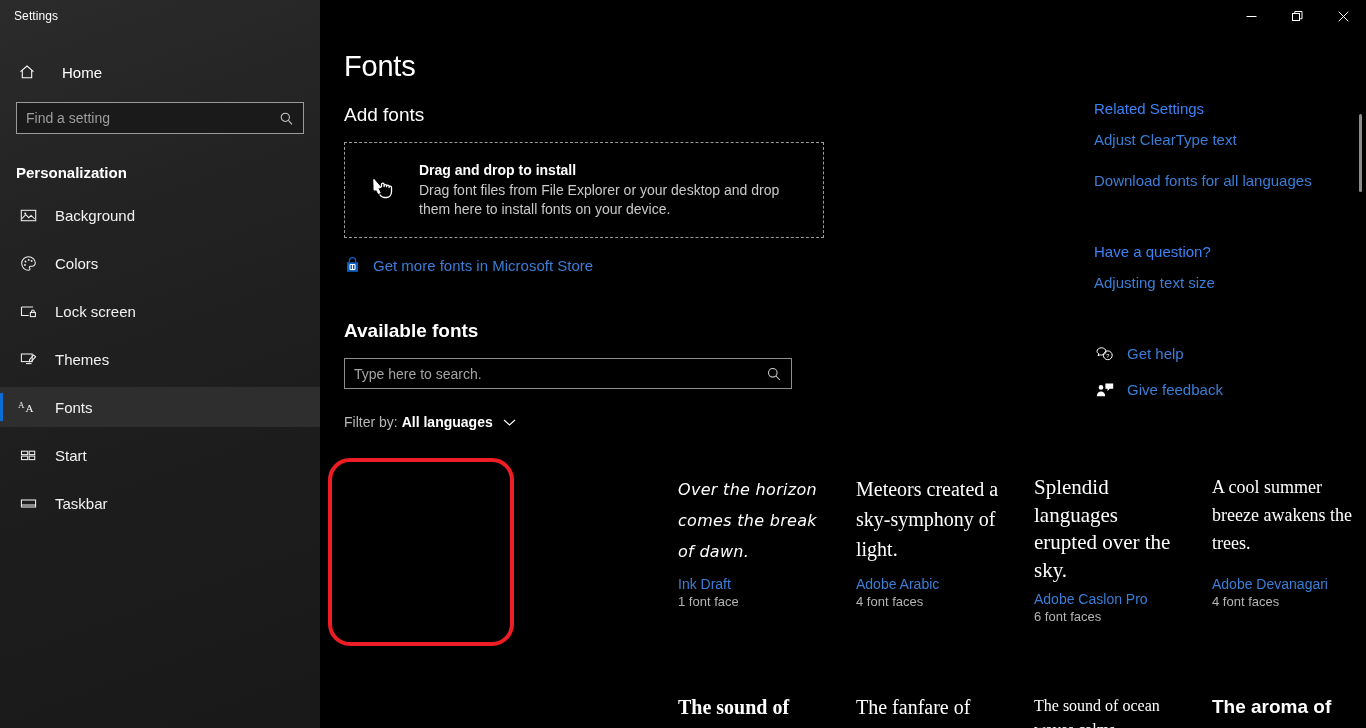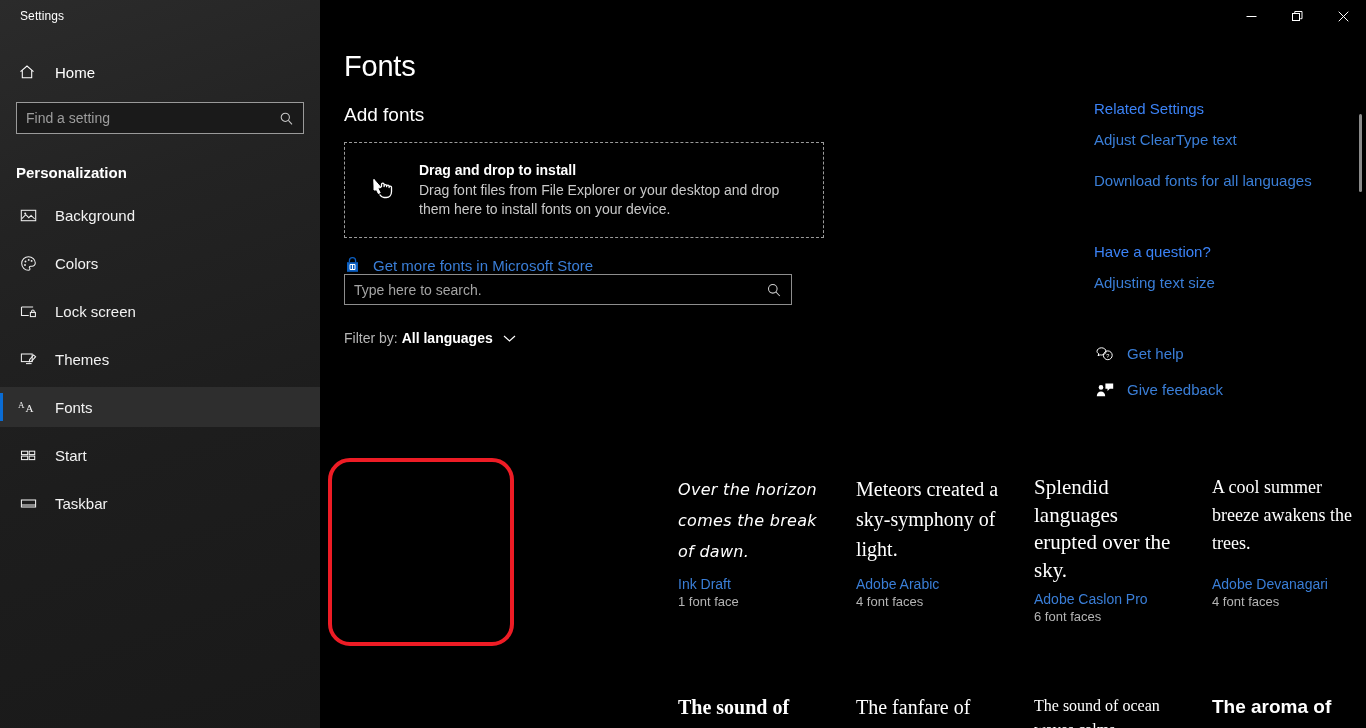--- a/index.html
+++ b/index.html
@@ -18,21 +18,21 @@
 
   
   .titlebar {
     position: absolute; top: 0; left: 0;
     width: 1366px; height: 32px;
     display: flex; align-items: center;
     z-index: 40;
     pointer-events: none;
   }
   .titlebar-title {
-    position: absolute; left: 20px; top: 9px;
+    position: absolute; left: 14px; top: 9px;
     font-size: 12px; color: #ffffff;
     letter-spacing: .1px;
   }
   .win-controls {
     position: absolute; right: 0; top: 0;
     display: flex; height: 32px;
     pointer-events: auto;
   }
   .win-btn {
     width: 46px; height: 32px;
@@ -49,21 +49,21 @@
     padding-top: 52px;
     flex: 0 0 320px;
   }
   .home-row {
     display: flex; align-items: center;
     height: 40px; padding-left: 16px;
     margin-bottom: 10px;
     cursor: default;
   }
   .home-icon { width: 22px; display: flex; justify-content: center; }
-  .home-label { margin-left: 17px; font-size: 15px; color: #ffffff; }
+  .home-label { margin-left: 24px; font-size: 15px; color: #ffffff; }
 
   .search-wrap { padding: 0 16px; margin-top: 2px; }
   .search-box {
     position: relative;
     height: 32px;
     background: #1a1a1a;
     border: 1px solid #9a9a9a;
     display: flex; align-items: center;
   }
   .search-box input {
@@ -398,20 +398,21 @@
         <span class="store-ico">
           <svg width="17" height="17" viewBox="0 0 17 17">
             <path d="M3 5.2h11v9.6H3z" fill="#0b5fc2"></path>
             <path d="M5.4 5.2V3.8a3.1 3.1 0 016.2 0v1.4" fill="none" stroke="#0b5fc2" stroke-width="1.25"></path>
             <path d="M6 7.5h5M8.5 7.5v5M6 7.5v5h5v-5" fill="none" stroke="#ffffff" stroke-width="1"></path>
           </svg>
         </span>
         <span class="store-label">Get more fonts in Microsoft Store</span>
       </div>
 
+      <h2 class="avail-head">Available fonts</h2>
 
       <div class="font-search">
         <input type="text" placeholder="Type here to search." style="">
         <span class="fs-ico">
           <svg width="16" height="16" viewBox="0 0 16 16">
             <circle cx="6.8" cy="6.8" r="4.3" fill="none" stroke="#cfcfcf" stroke-width="1.05"></circle>
             <line x1="10" y1="10" x2="13.8" y2="14" stroke="#cfcfcf" stroke-width="1.05"></line>
           </svg>
         </span>
       </div>

